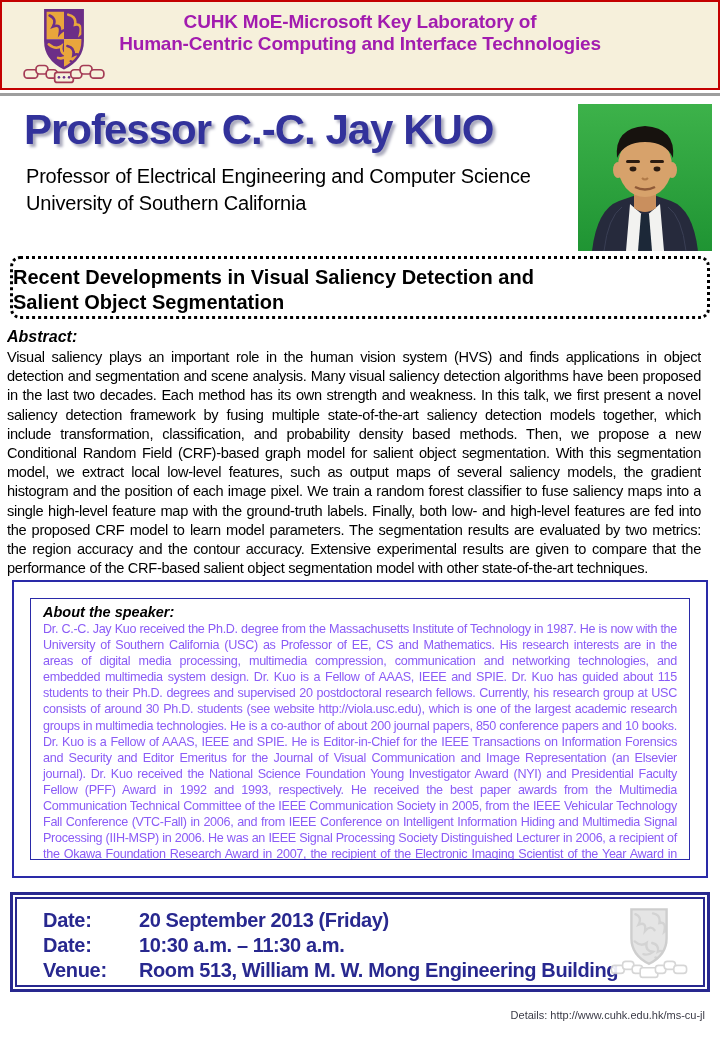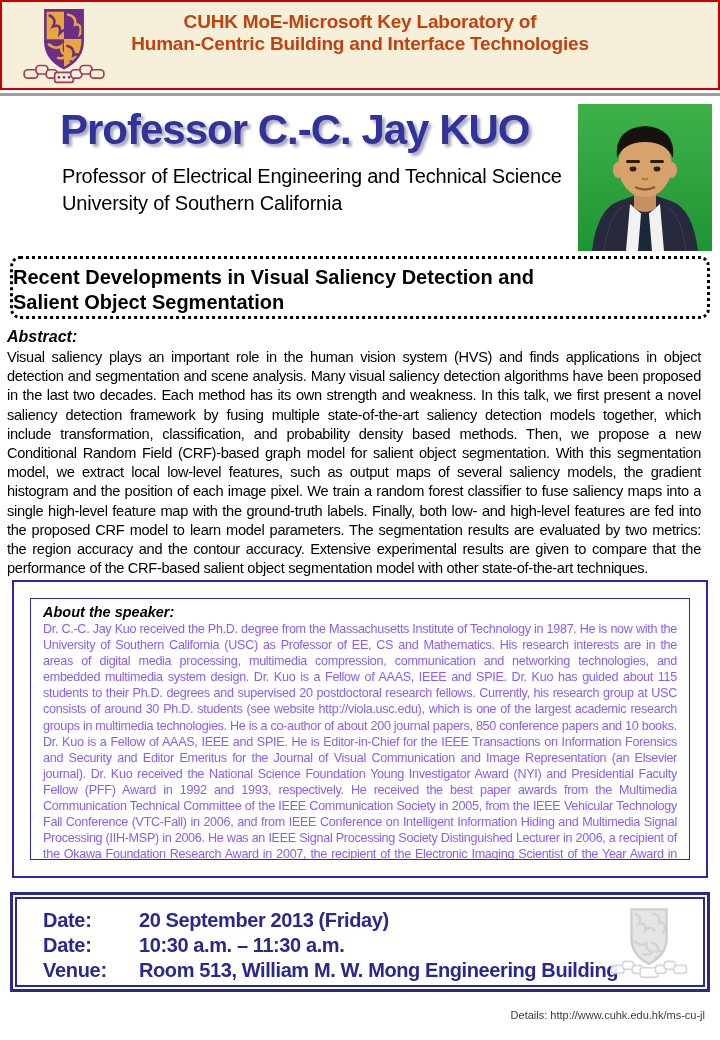--- a/index.html
+++ b/index.html
@@ -4,26 +4,26 @@
 <style>
   html,body{margin:0;padding:0;background:#ffffff;}
   body{width:720px;height:1040px;font-family:"Liberation Sans",sans-serif;}
   .poster{position:relative;width:720px;height:1040px;overflow:hidden;background:#fff;}
 
   
   .header{position:absolute;top:0;left:0;right:0;height:90px;box-sizing:border-box;
     background:var(--header-bg,#F6F0DB);border:2px solid var(--header-border,#C40000);
     text-align:center;padding-top:9px;}
   .crest{position:absolute;left:16px;top:5px;width:92px;height:78px;}
-  .lab-name{font-size:19px;font-weight:bold;color:#c2410c;line-height:22px;letter-spacing:-0.2px;}
+  .lab-name{font-size:19px;font-weight:bold;color:#a21caf;line-height:22px;letter-spacing:-0.2px;}
   .event{font-size:24px;font-weight:bold;color:var(--seminar-blue,#1766E6);line-height:25px;margin-top:1px;}
   .rule{position:absolute;top:93px;left:0;right:0;height:3px;background:#9e9e9e;}
 
   
-  .intro{position:absolute;top:98px;left:0;right:0;height:156px;padding-left:36px;}
+  .intro{position:absolute;top:98px;left:0;right:0;height:156px;}
   .name{margin:8px 0 0 24px;font-size:42px;font-weight:bold;color:var(--name-blue,#32329B);
     letter-spacing:-1px;text-shadow:3px 3px 3px #a9a9bc;white-space:nowrap;}
   .subtitle{margin:9px 0 0 26px;font-size:20px;color:#000;line-height:27px;letter-spacing:-0.2px;}
   .photo{position:absolute;top:6px;right:8px;width:134px;height:147px;display:block;}
 
   
   .title-box{position:absolute;top:256px;left:10px;right:10px;height:63px;box-sizing:border-box;
     border:3px dotted #000;border-radius:10px;text-align:left;padding-top:6px;
     font-size:20px;font-weight:bold;line-height:25px;color:#000;}
 
@@ -89,28 +89,28 @@
         <rect x="69" y="69" width="14" height="10" rx="4"></rect>
         <rect x="81" y="74" width="16" height="10" rx="4"></rect>
       </g>
       <g fill="#6C2E87">
         <circle cx="44" cy="83" r="1.5"></circle>
           <circle cx="50" cy="83" r="1.5"></circle>
           <circle cx="56" cy="83" r="1.5"></circle>
       </g>
     </svg>
     <div class="lab-name">CUHK MoE-Microsoft Key Laboratory of</div>
-    <div class="lab-name">Human-Centric Building and Interface Technologies</div>
+    <div class="lab-name">Human-Centric Computing and Interface Technologies</div>
   </div>
   <div class="rule"></div>
 
   <div class="intro">
     <div class="name">Professor C.-C. Jay KUO</div>
     <div class="subtitle">
-      <div>Professor of Electrical Engineering  and Technical  Science</div>
+      <div>Professor of Electrical Engineering  and Computer  Science</div>
       <div>University of Southern  California</div>
     </div>
     <svg class="photo" viewBox="0 0 134 147">
       <defs>
         <linearGradient id="bgGreen" x1="0" y1="0" x2="0" y2="1">
           <stop offset="0" stop-color="#3DB24A"></stop>
             <stop offset="1" stop-color="#1F9433"></stop>
         </linearGradient>
       </defs>
       <rect width="134" height="147" fill="url(#bgGreen)"></rect>

